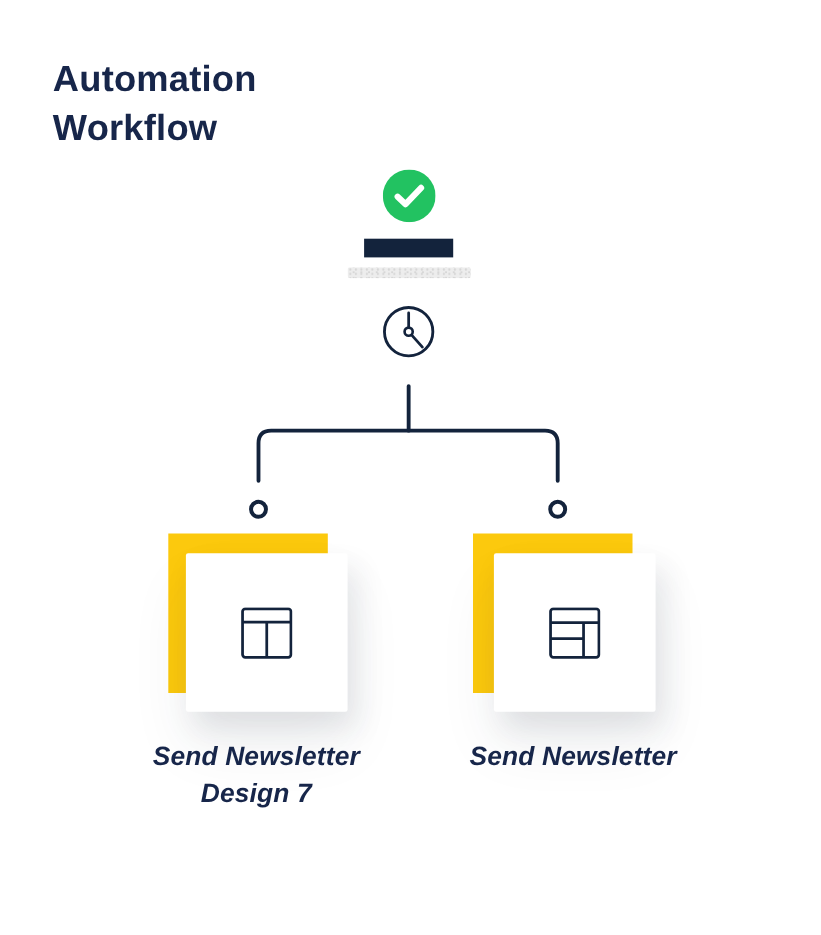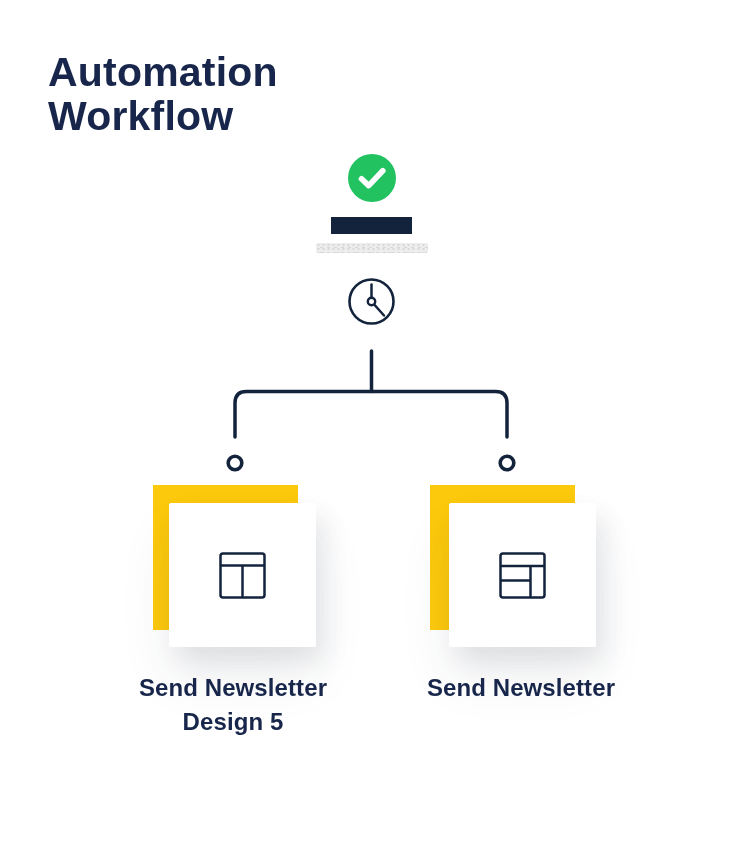--- a/index.html
+++ b/index.html
@@ -2,21 +2,21 @@
 <html style="--navy: #17264a; --ink: #13233c; --green: #22c261; --yellow: #fcc90d; --card: #ffffff; --placeholder-bg: #ededed; --placeholder-dot: #d7d7d7;"><head>
 <meta charset="utf-8">
 <style>
   html,body{margin:0;padding:0;background:#ffffff;}
   .canvas{
     position:relative;width:746px;height:850px;background:#ffffff;overflow:hidden;
     font-family:"Liberation Sans","DejaVu Sans",sans-serif;
   }
   .title{
     position:absolute;left:48px;top:50px;width:250px;margin:0;
-    font-size:41px;line-height:44px;font-weight:700;letter-spacing:.2px;
+    font-size:33px;line-height:44px;font-weight:700;letter-spacing:.2px;
     color:var(--navy);
   }
   .check-circle{position:absolute;left:348px;top:154px;width:48px;height:48px;}
   .check-circle svg{display:block;width:48px;height:48px;}
   .fill-green{fill:var(--green);}
   .title-bar{
     position:absolute;left:331px;top:217px;width:81px;height:17px;
     background:var(--ink);
   }
   .subtitle-bar{
@@ -39,20 +39,21 @@
     border-radius:2px;display:flex;align-items:center;justify-content:center;
     box-shadow:8px 14px 26px rgba(40,50,70,.10), 0 30px 55px rgba(40,50,70,.07);
   }
   .card-left{left:169px;top:503px;}
   .card-right{left:449px;top:503px;}
   .card svg{display:block;width:47px;height:47px;}
   .label{
     position:absolute;top:671px;width:260px;text-align:center;
     font-size:24px;line-height:34px;font-weight:700;color:var(--navy);
     letter-spacing:.1px;
+    font-style:italic;
   }
   .label .line{display:block;}
   .label-left{left:103px;}
   .label-right{left:391px;}
 </style>
 </head>
 <body>
 
 <div class="canvas">
 
@@ -98,19 +99,19 @@
     <svg viewBox="0 0 47 47">
       <rect class="stroke-ink" x="1.5" y="1.5" width="44" height="44" rx="2.5" stroke-width="2.5" stroke-linejoin="round"></rect>
       <path class="stroke-ink" d="M1.5 14 L45.5 14" stroke-width="2.5"></path>
       <path class="stroke-ink" d="M31.5 14 L31.5 45.5" stroke-width="2.5"></path>
       <path class="stroke-ink" d="M1.5 28.5 L31.5 28.5" stroke-width="2.5"></path>
     </svg>
   </div>
 
   <div class="label label-left">
     <span class="line">Send Newsletter</span>
-    <span class="line">Design 5</span>
+    <span class="line">Design 7</span>
   </div>
   <div class="label label-right">
     <span class="line">Send Newsletter</span>
   </div>
 
 </div>
 
 </body></html>

